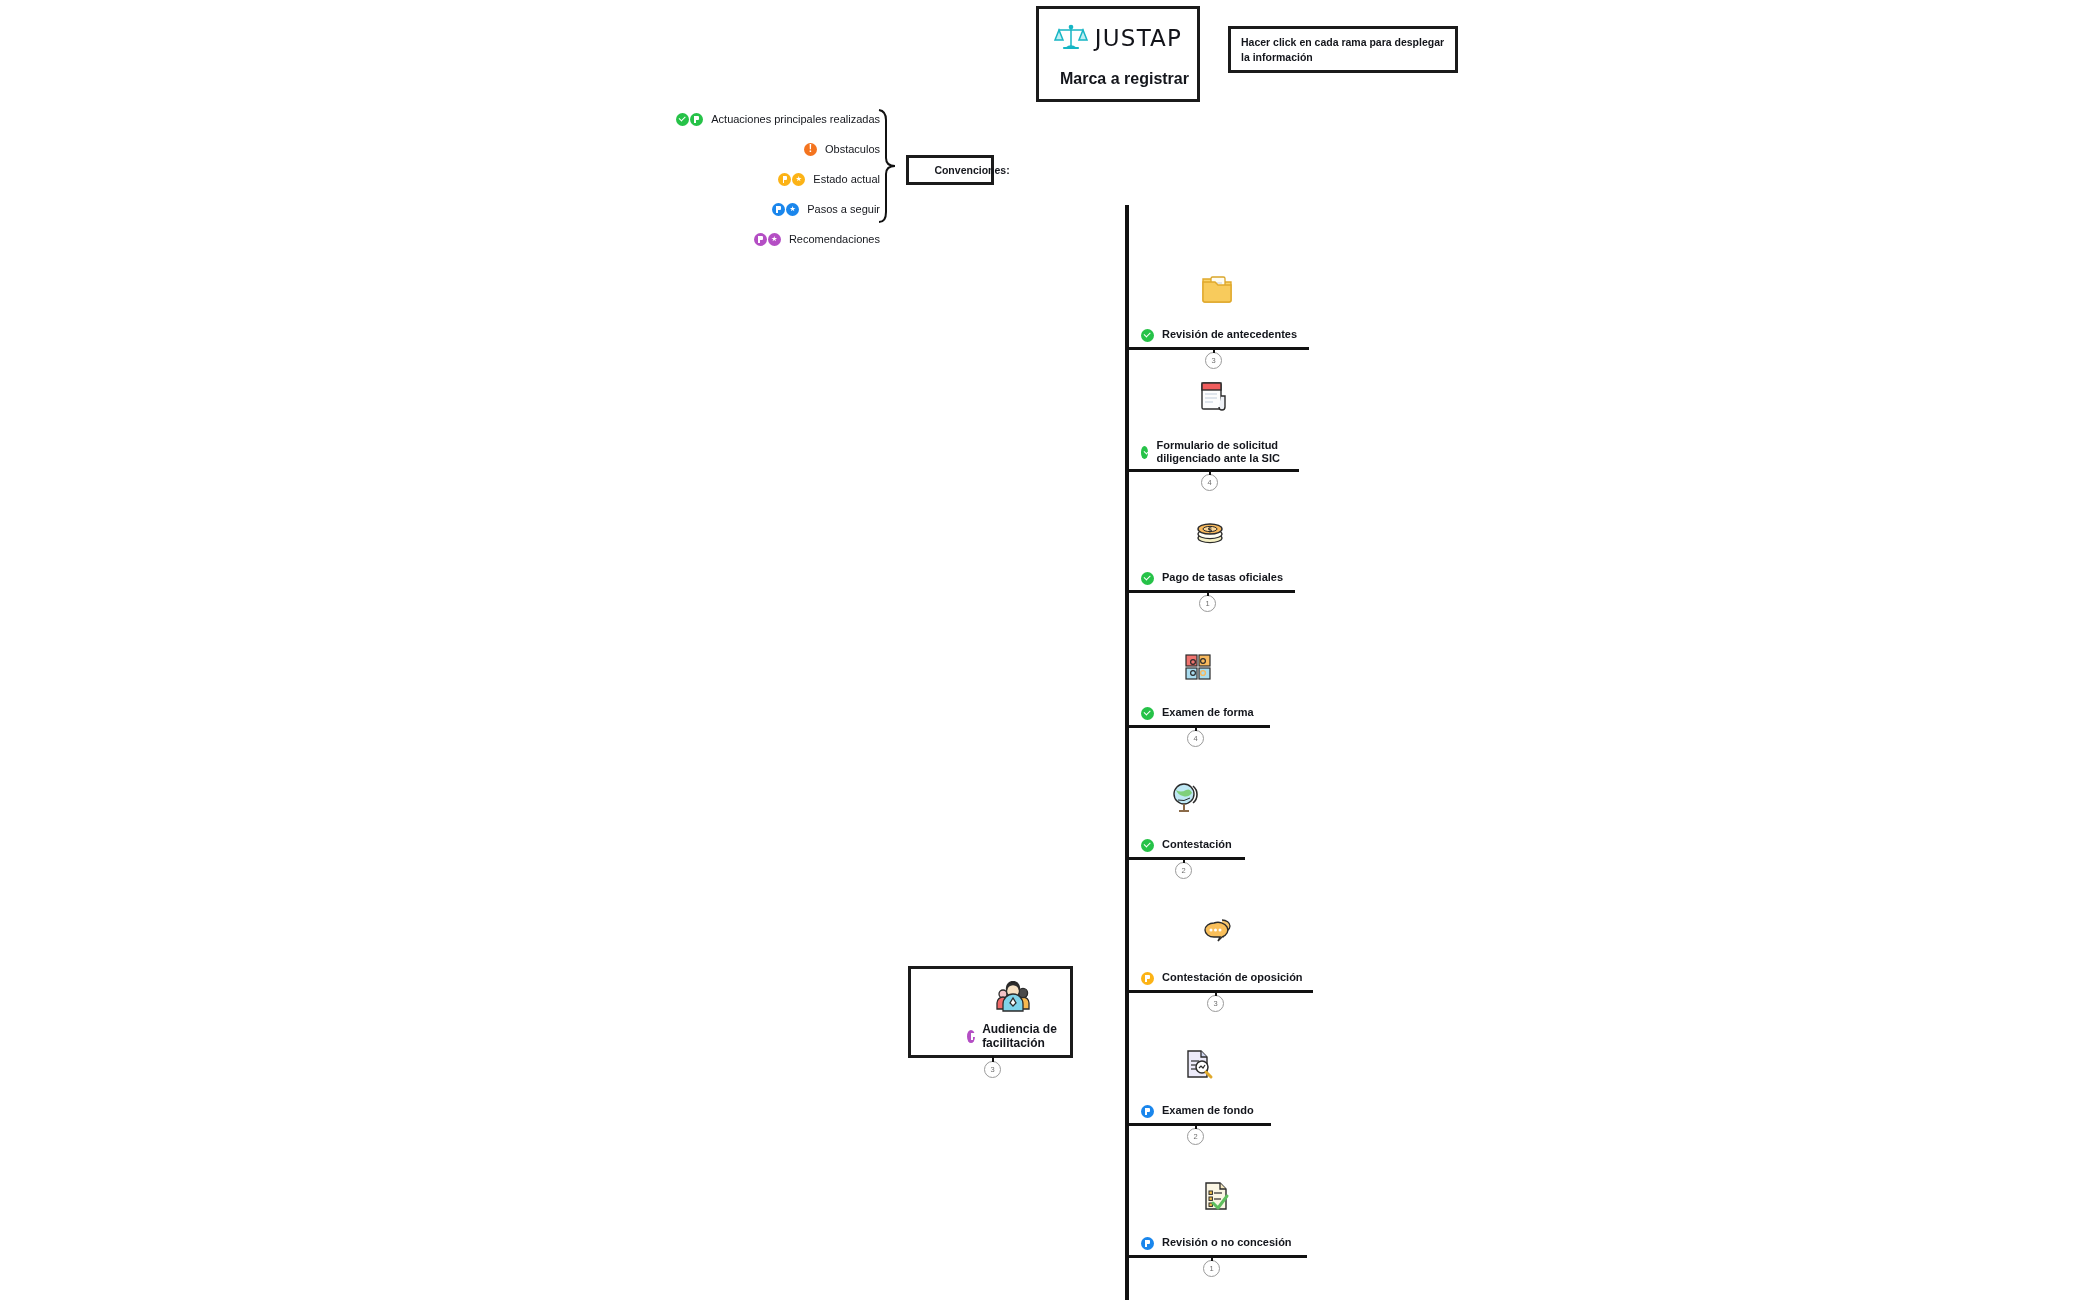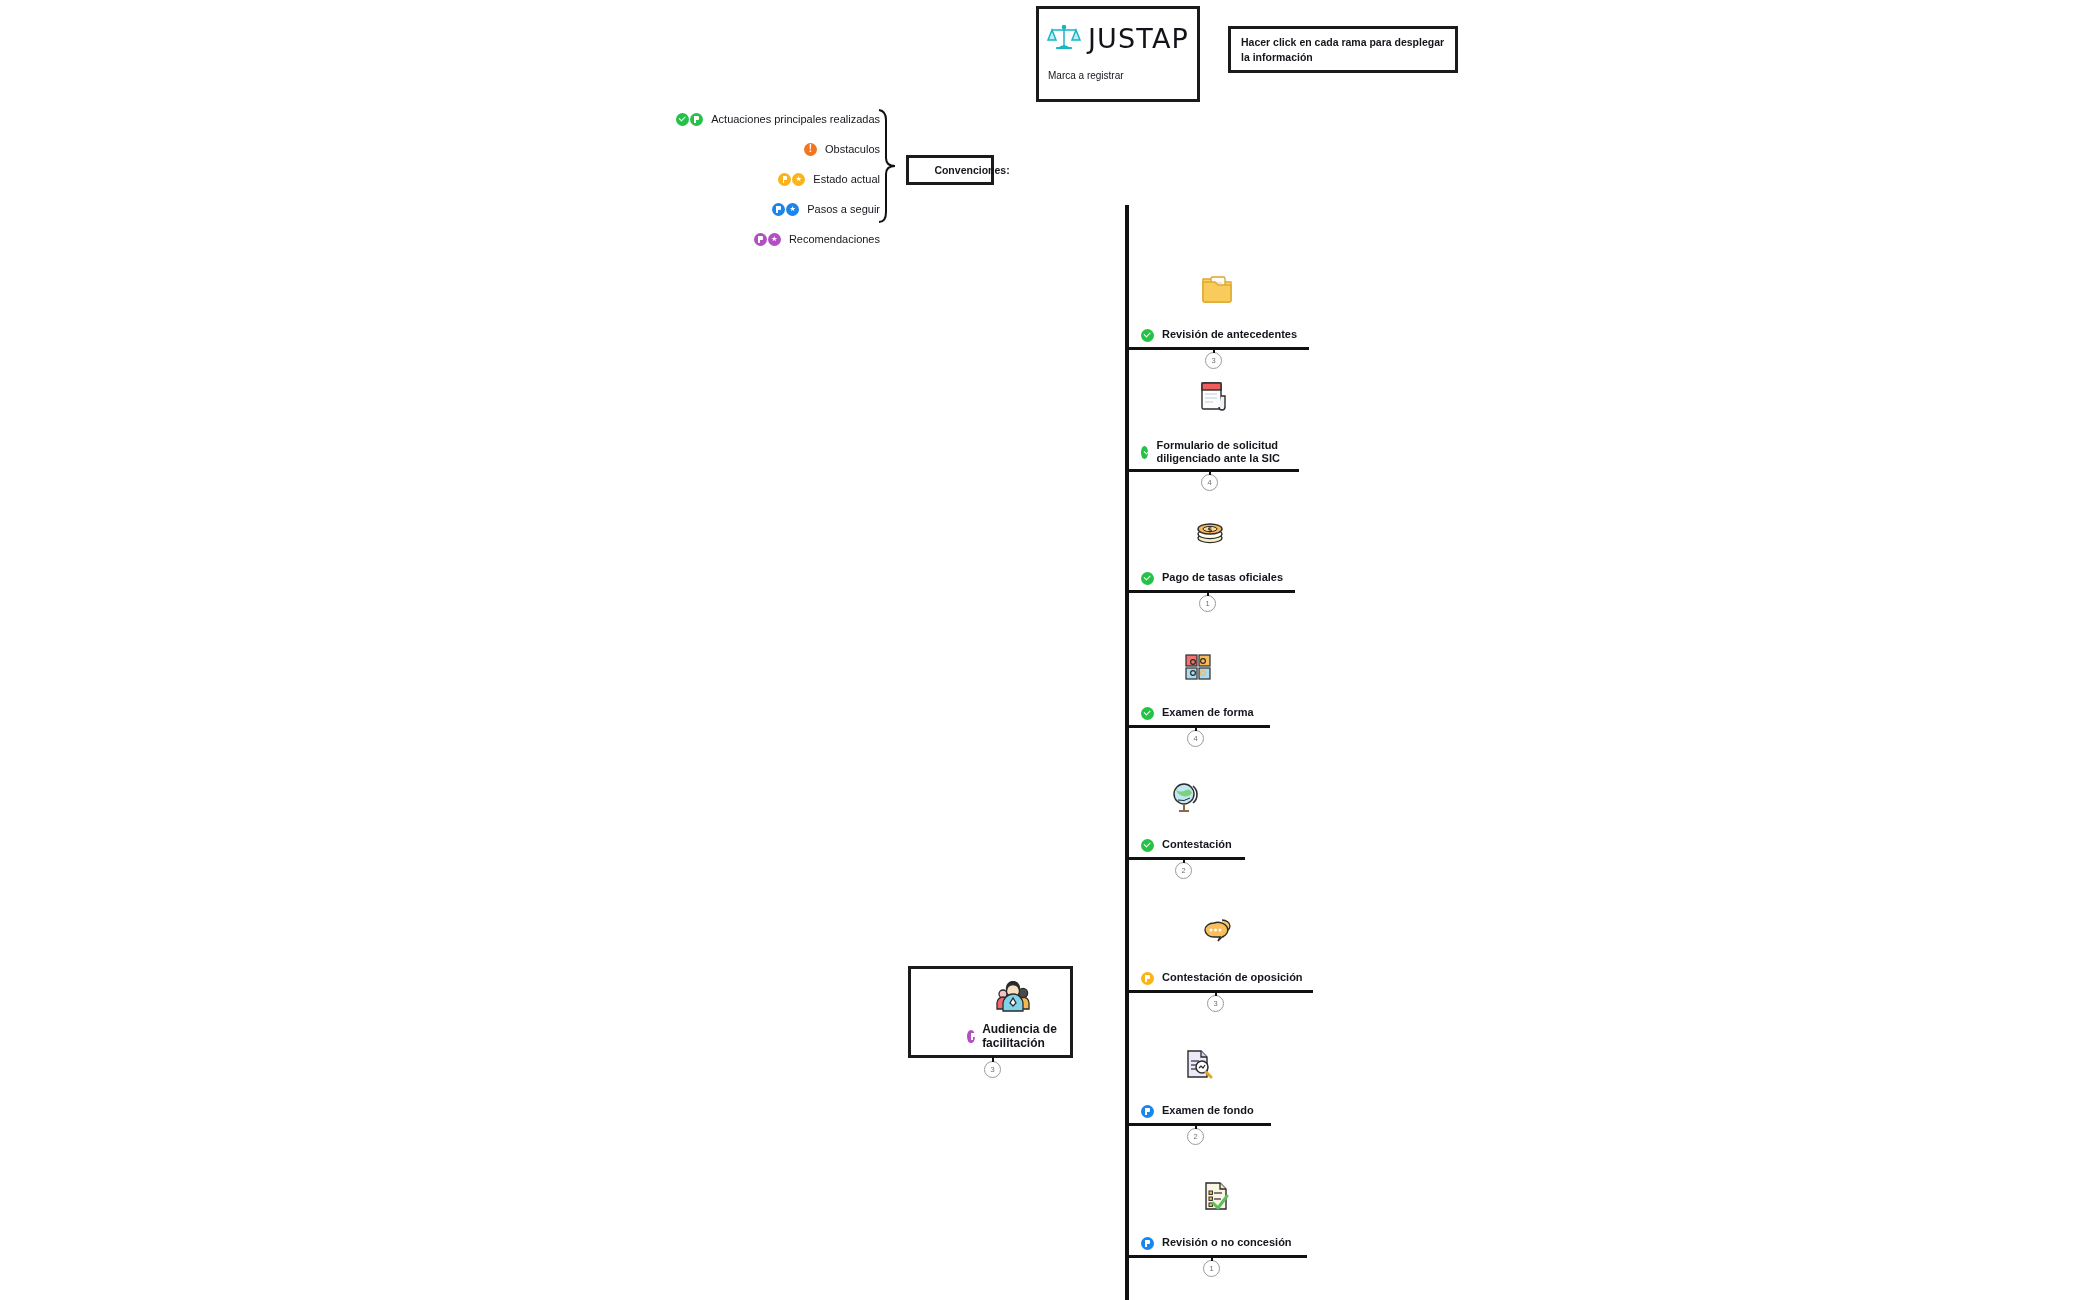--- a/index.html
+++ b/index.html
@@ -8,24 +8,24 @@
   .abs{position:absolute;}
 
   
   .box{background:#fff;border:3px solid #1b1b1b;box-sizing:border-box;padding-left:44px;}
 
   
   #brand-card{left:1036px;top:6px;width:164px;height:96px;padding:0;}
   .brand-logo-row{display:flex;align-items:center;justify-content:center;
       gap:7px;height:58px;}
   .scales{width:34px;height:30px;display:block;}
-  .brand-word{font-size:27px;letter-spacing:1.2px;color:#13141a;
+  .brand-word{font-size:23px;letter-spacing:1.2px;color:#13141a;
       font-family:"DejaVu Sans",sans-serif;font-weight:400;}
-  .brand-caption{font-size:10px;font-weight:normal;color:#14161c;
-      margin-left:9px;margin-top:3px;}
+  .brand-caption{font-size:16px;font-weight:bold;color:#14161c;
+      margin-left:21px;margin-top:3px;}
 
   
   #hint-box{left:1228px;top:26px;width:230px;height:47px;
       display:flex;align-items:center;padding:0 10px;}
   #hint-box .txt{font-size:10.5px;font-weight:bold;color:#14161c;line-height:1.35;}
 
   
   #legend{left:650px;top:104px;width:230px;text-align:right;}
   .legend-row{display:flex;align-items:center;justify-content:flex-end;
       height:30px;gap:8px;}

